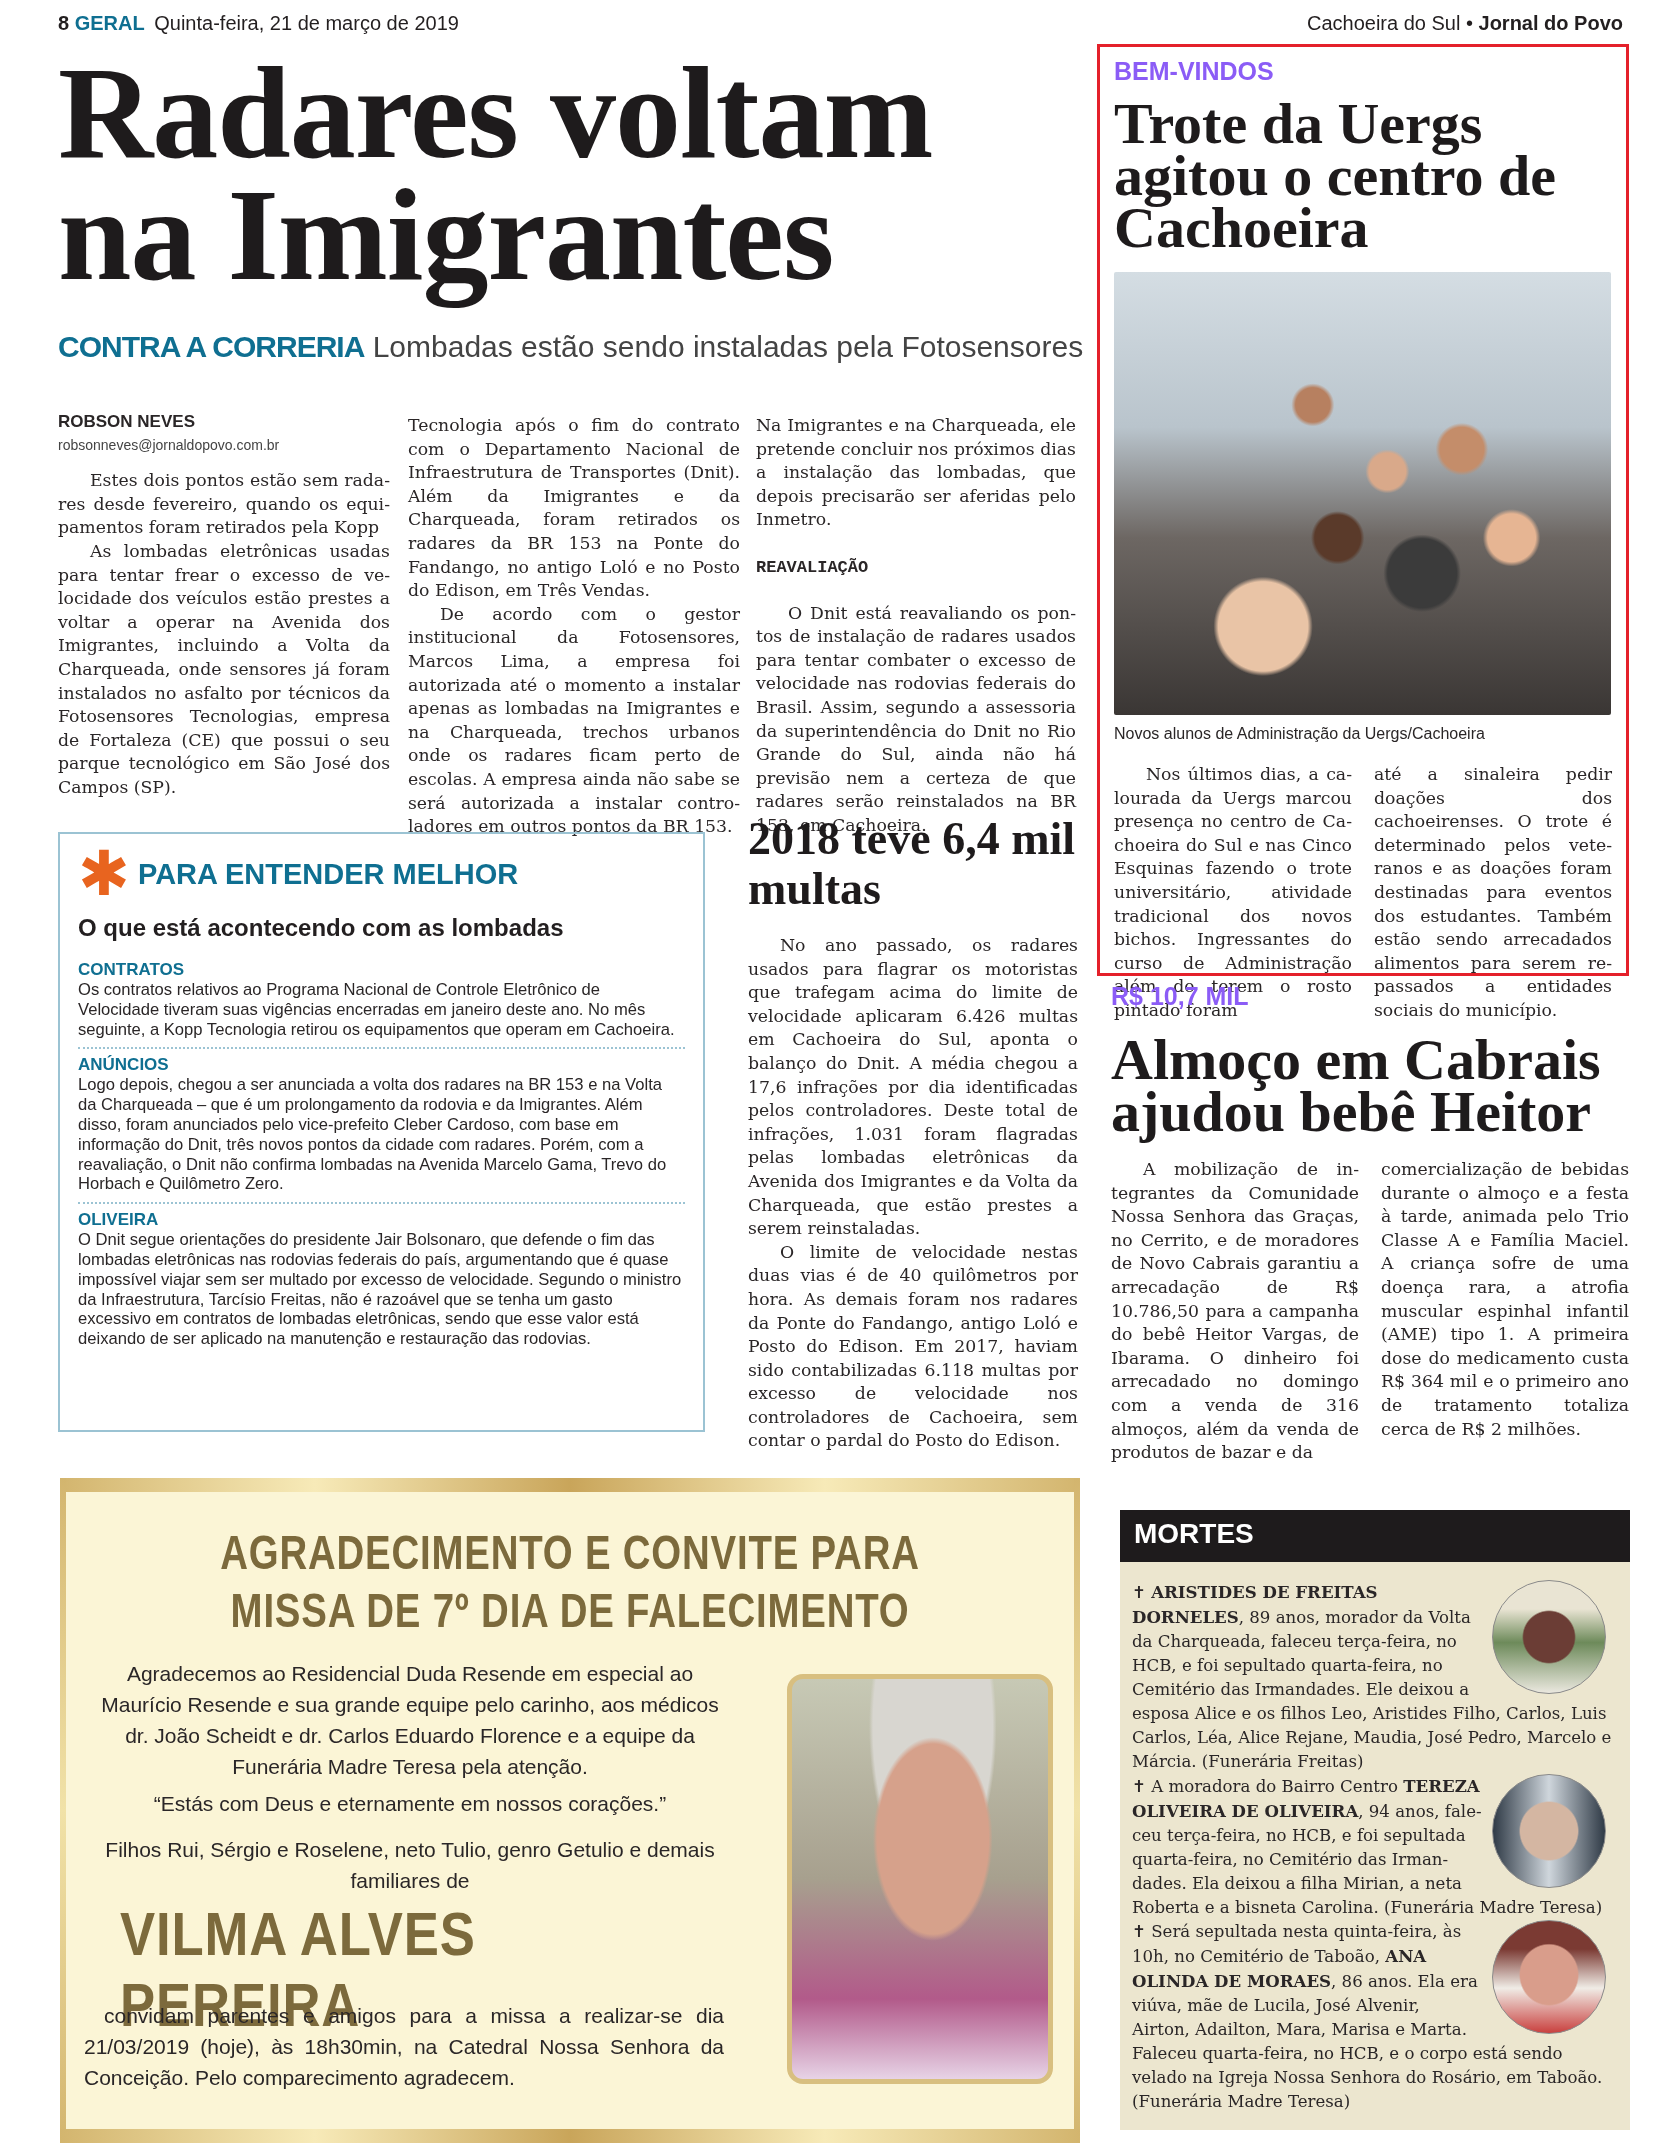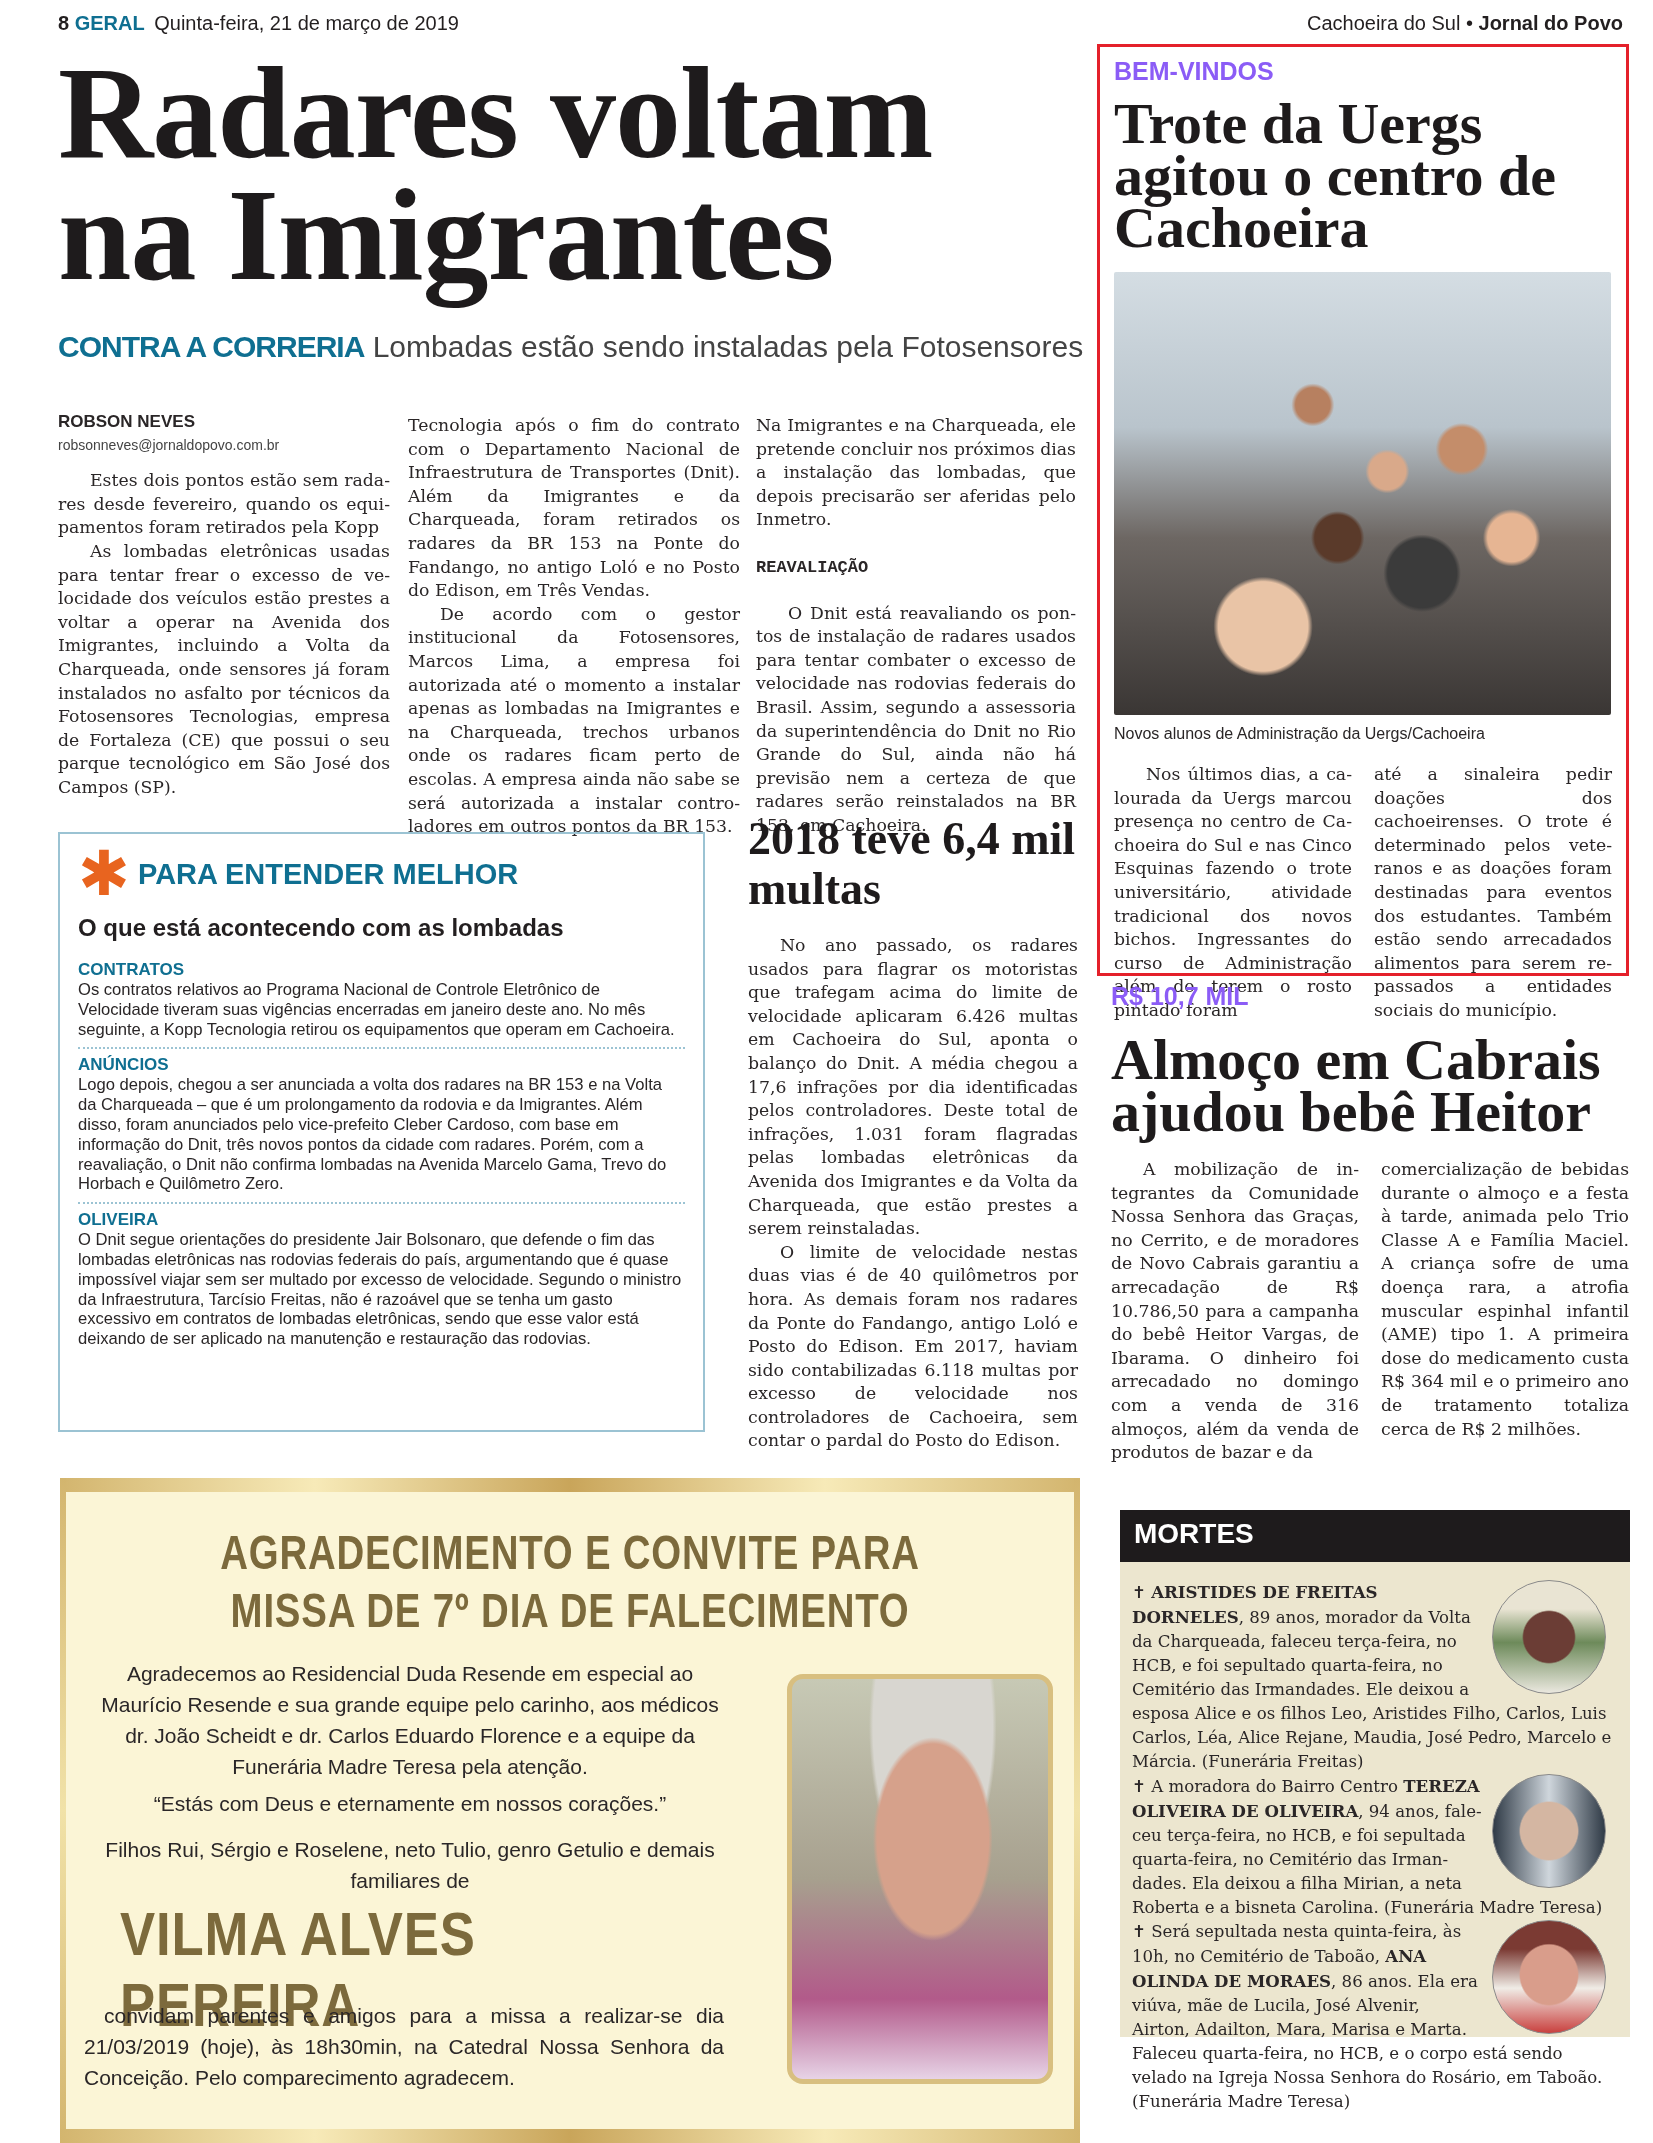--- a/index.html
+++ b/index.html
@@ -74,21 +74,21 @@
   #ad .ad-title { position: absolute; left: 0; width: 1020px; top: 46px; text-align: center; font-family: "Liberation Sans", sans-serif; font-weight: bold; font-size: 48px; line-height: 58px; color: #7c6a3c; transform: scaleX(0.8); transform-origin: center; letter-spacing: 1px; }
   #ad .ad-text { position: absolute; left: 20px; width: 340px; font-family: "Liberation Sans", sans-serif; font-size: 21px; line-height: 31px; text-align: center; color: #2a2627; transform-origin: left top; }
   #ad .ad-name { position: absolute; left: 60px; top: 420px; width: 600px; font-family: "Liberation Sans", sans-serif; font-weight: bold; font-size: 62px; color: #7c6a3c; transform: scaleX(0.85); transform-origin: left; letter-spacing: 1px; }
   #ad-portrait { position: absolute; left: 727px; top: 196px; width: 266px; height: 410px; border: 5px solid #d8bf80; border-radius: 16px;
     background:
       radial-gradient(ellipse at 55% 40%, #d6a18b 0 28%, transparent 30%),
       radial-gradient(ellipse at 55% 12%, #d8d6d0 0 30%, transparent 32%),
       linear-gradient(180deg, #c7c9b5 0%, #a7a08e 50%, #b25a8a 80%, #e7d3e6 100%); }
 
   
-  #mortes { left: 1120px; top: 1510px; width: 510px; height: 527px; background: #ece6cf; }
+  #mortes { left: 1120px; top: 1510px; width: 510px; height: 620px; background: #ece6cf; }
   #mortes .head { background: #1e1b1c; color: #fff; font-family: "Liberation Sans", sans-serif; font-weight: bold; font-size: 28px; padding: 8px 14px; height: 52px; }
   #mortes .body { padding: 18px 12px; font-family: "DejaVu Serif", serif; font-size: 16.6px; line-height: 24px; color: #2a2627; }
   .obit { position: relative; }
   .obit b { font-weight: bold; }
   .obit .cross { font-family: "DejaVu Sans", sans-serif; }
   .obit-photo { float: right; width: 114px; height: 114px; border-radius: 50%; border: 1px solid #8a8a8a; margin: 0 12px 4px 10px; }
   .p1 { background: radial-gradient(circle at 50% 50%, #6b3d35 0 32%, transparent 34%), linear-gradient(180deg, #e9e4d3 0 25%, #6d8a5a 55%, #ebe8df 100%); }
   .p2 { background: radial-gradient(ellipse at 50% 50%, #d4b6a2 0 36%, transparent 38%), linear-gradient(90deg, #2f3a46, #cfd6dc 50%, #2f3a46); }
   .p3 { background: radial-gradient(ellipse at 50% 48%, #d99d8b 0 36%, transparent 38%), linear-gradient(180deg, #7b3a33 0 25%, #f0ece6 60%, #c9403e 100%); }
 </style>

